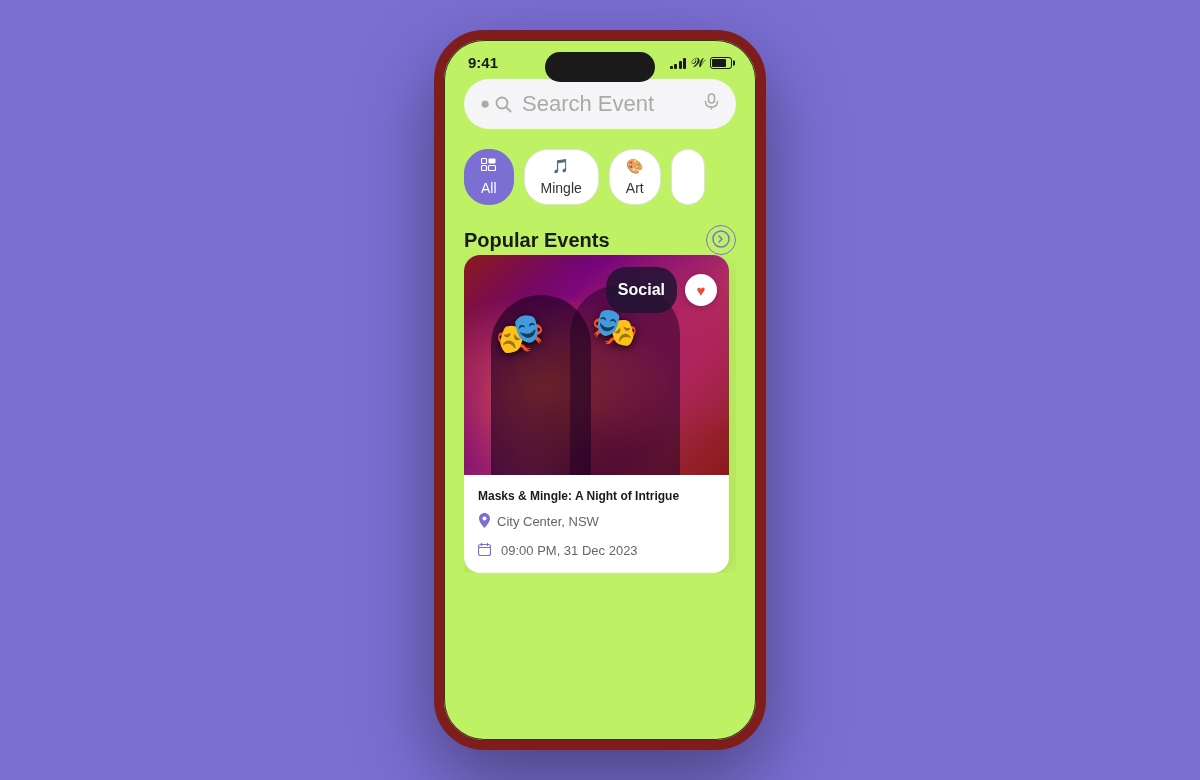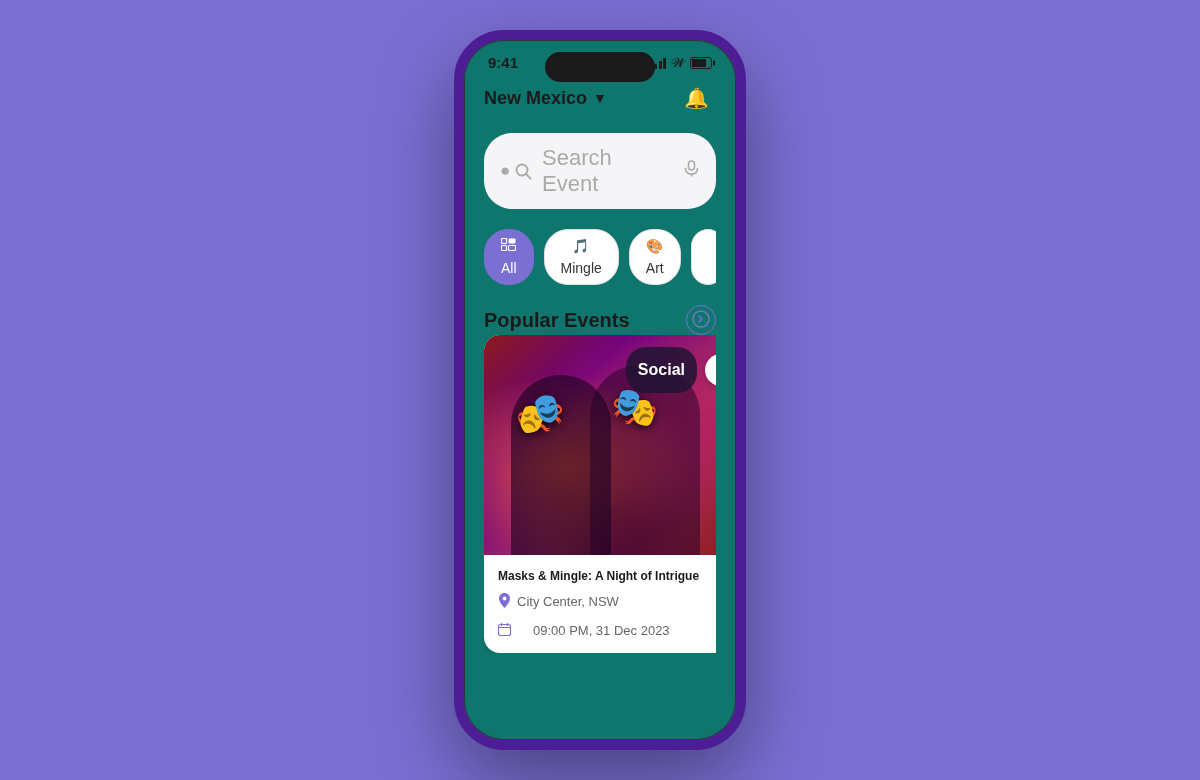--- a/index.html
+++ b/index.html
@@ -9,25 +9,25 @@
       height: 780px;
       background-color: #7b6fd4;
       display: flex;
       align-items: center;
       justify-content: center;
       font-family: -apple-system, BlinkMacSystemFont, 'Segoe UI', sans-serif;
       overflow: hidden;
     }
 
     .phone-frame {
-      width: 292px;
+      width: 332px;
       height: 720px;
-      background: #0f766e;
+      background: #bef264;
       border-radius: 50px;
-      border: 10px solid #4c1d95;
+      border: 10px solid #7f1d1d;
       position: relative;
       overflow: hidden;
       box-shadow: 0 30px 80px rgba(0,0,0,0.4), inset 0 0 0 1px #333;
     }
 
     
     .dynamic-island {
       position: absolute;
       top: 12px;
       left: 50%;
@@ -405,21 +405,21 @@
     }
 
     .event-location {
       font-size: 13px;
       color: #666;
     }
 
     .event-date-row {
       display: flex;
       align-items: center;
-      gap: 22px;
+      gap: 10px;
     }
 
     .calendar-icon {
       font-size: 13px;
       color: #7b6fd4;
     }
 
     .event-date {
       font-size: 13px;
       color: #666;
@@ -452,29 +452,20 @@
       </div>
       <span class="wifi-icon">𝓦</span>
       <div class="battery-icon">
         <div class="battery-fill"></div>
       </div>
     </div>
   </div>
 
   <div class="app-content">
 
-    <div class="header">
-      <div class="location-selector">
-        <span class="location-name">New Mexico</span>
-        <span class="chevron-down">▼</span>
-      </div>
-      <button class="notification-btn">
-        <span class="bell-icon">🔔</span>
-      </button>
-    </div>
 
     <div class="search-bar">
       <span class="search-icon">●
         <svg width="17" height="17" viewBox="0 0 17 17" fill="none" style="display:inline-block;vertical-align:middle;">
           <circle cx="7" cy="7" r="5.5" stroke="#aaa" stroke-width="1.8"></circle>
           <line x1="11" y1="11" x2="15.5" y2="15.5" stroke="#aaa" stroke-width="1.8" stroke-linecap="round"></line>
         </svg>
       </span>
       <span class="search-placeholder">Search Event</span>
       <span class="mic-icon">

